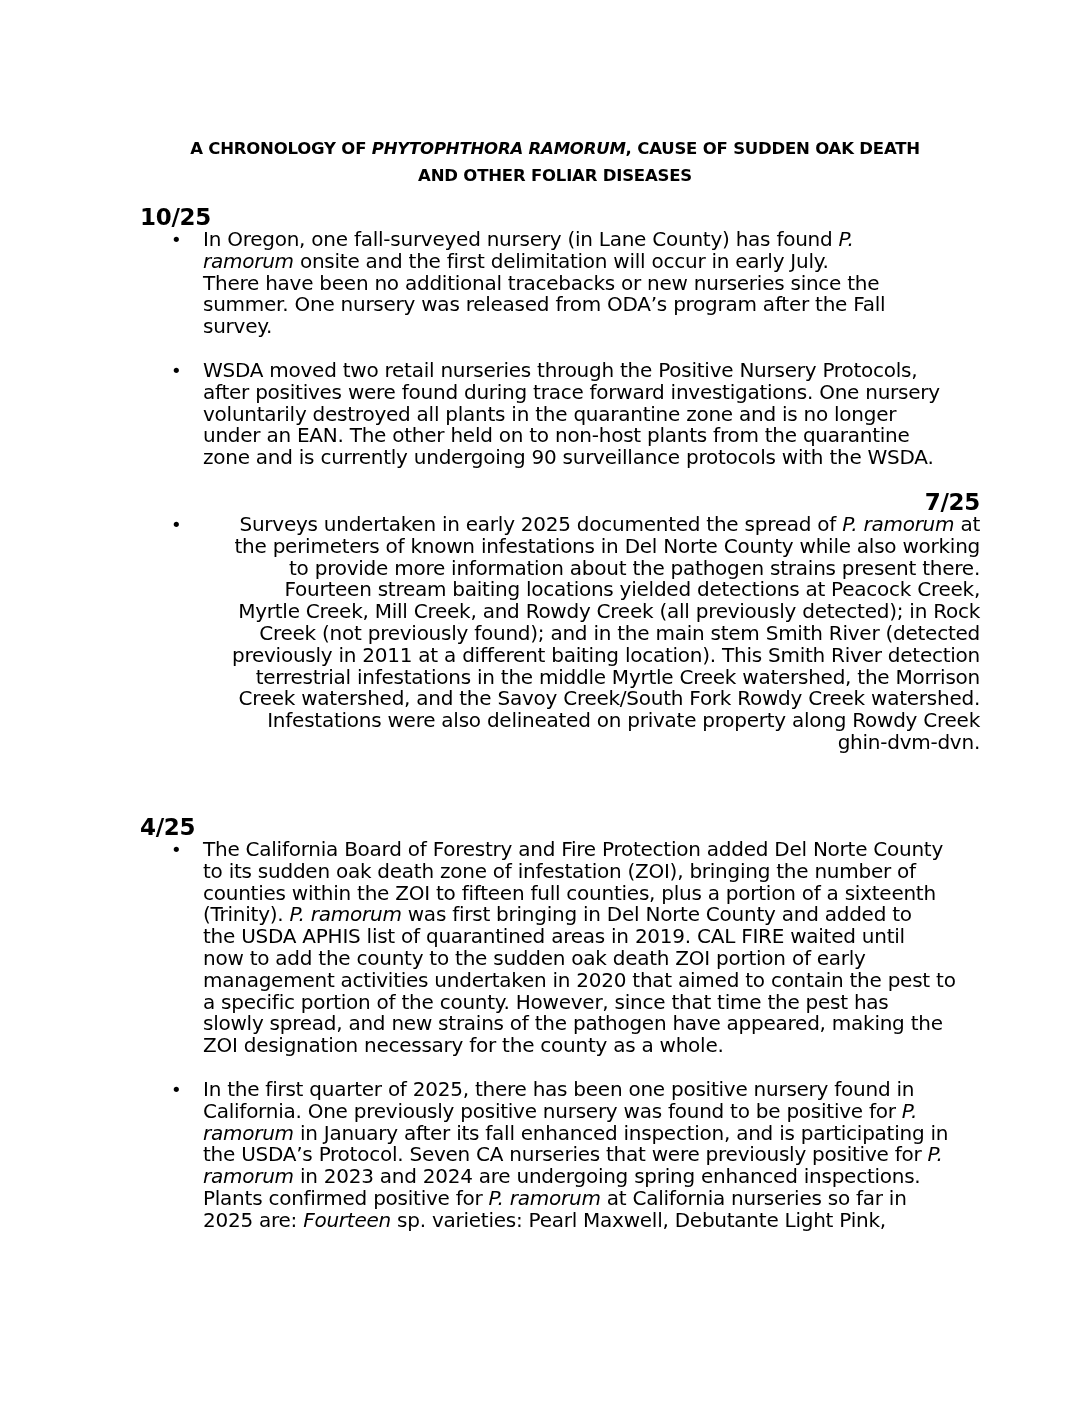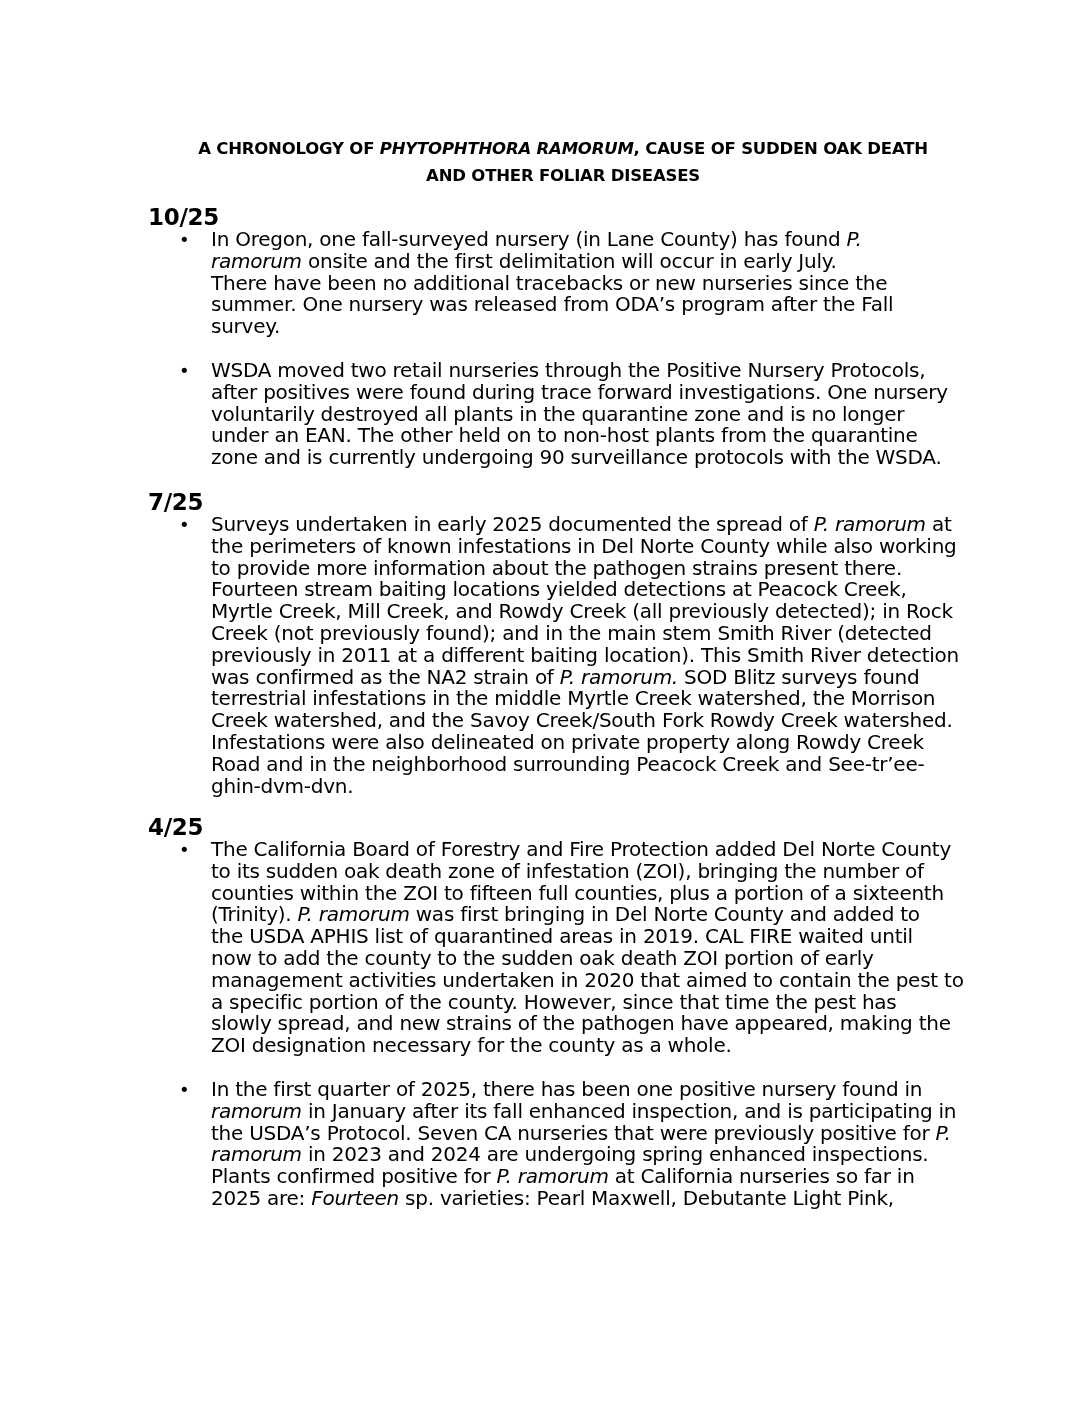--- a/index.html
+++ b/index.html
@@ -1,18 +1,18 @@
 <!DOCTYPE html>
 <html><head>
 <meta charset="utf-8">
 <style>
   html, body { margin: 0; padding: 0; background: #ffffff; }
   body { width: 1088px; height: 1408px; position: relative; overflow: hidden;
          font-family: "DejaVu Sans", sans-serif; color: #000; }
-  .page { position: absolute; left: 8px; top: 0; width: 912px; height: 1408px; }
+  .page { position: absolute; left: 0; top: 0; width: 912px; height: 1408px; }
   .title { position: absolute; left: 100px; width: 910px; top: 136px; text-align: center;
            font-weight: bold; font-size: 16.5px; line-height: 26.5px; letter-spacing: -0.2px; }
   .title i { font-style: italic; }
   .section { position: absolute; left: 140px; width: 840px; }
   .date { font-weight: bold; font-size: 23px; line-height: 24px; height: 24px; letter-spacing: -0.3px; }
   .bullet { position: relative; margin-left: 63px; }
   .bullet-dot { position: absolute; left: -32px; top: 0; font-size: 18px; line-height: 21.8px; }
   .line { font-size: 20px; line-height: 21.8px; height: 21.8px; white-space: nowrap; letter-spacing: -0.25px; }
   .line i { font-style: italic; }
   .gap { height: 22px; }
@@ -39,36 +39,34 @@
         <div class="gap"></div>
         <div class="bullet">
           <span class="bullet-dot">•</span>
           <div class="line"><span>WSDA moved two retail nurseries through the Positive Nursery Protocols,</span></div>
           <div class="line"><span>after positives were found during trace forward investigations. One nursery</span></div>
           <div class="line"><span>voluntarily destroyed all plants in the quarantine zone and is no longer</span></div>
           <div class="line"><span>under an EAN. The other held on to non-host plants from the quarantine</span></div>
           <div class="line"><span>zone and is currently undergoing 90 surveillance protocols with the WSDA.</span></div>
         </div>
       </div>
-      <div class="section" style="top: 490px;">
+      <div class="section" style="top: 490px; text-align: right;">
         <div class="date">7/25</div>
         <div class="bullet">
           <span class="bullet-dot">•</span>
           <div class="line"><span>Surveys undertaken in early 2025 documented the spread of </span><i>P. ramorum</i><span> at</span></div>
           <div class="line"><span>the perimeters of known infestations in Del Norte County while also working</span></div>
           <div class="line"><span>to provide more information about the pathogen strains present there.</span></div>
           <div class="line"><span>Fourteen stream baiting locations yielded detections at Peacock Creek,</span></div>
           <div class="line"><span>Myrtle Creek, Mill Creek, and Rowdy Creek (all previously detected); in Rock</span></div>
           <div class="line"><span>Creek (not previously found); and in the main stem Smith River (detected</span></div>
           <div class="line"><span>previously in 2011 at a different baiting location). This Smith River detection</span></div>
-          <div class="line"><span>was confirmed as the NA2 strain of </span><i>P. ramorum.</i><span> SOD Blitz surveys found</span></div>
           <div class="line"><span>terrestrial infestations in the middle Myrtle Creek watershed, the Morrison</span></div>
           <div class="line"><span>Creek watershed, and the Savoy Creek/South Fork Rowdy Creek watershed.</span></div>
           <div class="line"><span>Infestations were also delineated on private property along Rowdy Creek</span></div>
-          <div class="line"><span>Road and in the neighborhood surrounding Peacock Creek and See-tr’ee-</span></div>
           <div class="line"><span>ghin-dvm-dvn.</span></div>
         </div>
       </div>
       <div class="section" style="top: 815px;">
         <div class="date">4/25</div>
         <div class="bullet">
           <span class="bullet-dot">•</span>
           <div class="line"><span>The California Board of Forestry and Fire Protection added Del Norte County</span></div>
           <div class="line"><span>to its sudden oak death zone of infestation (ZOI), bringing the number of</span></div>
           <div class="line"><span>counties within the ZOI to fifteen full counties, plus a portion of a sixteenth</span></div>
@@ -77,20 +75,21 @@
           <div class="line"><span>now to add the county to the sudden oak death ZOI portion of early</span></div>
           <div class="line"><span>management activities undertaken in 2020 that aimed to contain the pest to</span></div>
           <div class="line"><span>a specific portion of the county. However, since that time the pest has</span></div>
           <div class="line"><span>slowly spread, and new strains of the pathogen have appeared, making the</span></div>
           <div class="line"><span>ZOI designation necessary for the county as a whole.</span></div>
         </div>
         <div class="gap"></div>
         <div class="bullet">
           <span class="bullet-dot">•</span>
           <div class="line"><span>In the first quarter of 2025, there has been one positive nursery found in</span></div>
+          <div class="line"><span>California. One previously positive nursery was found to be positive for </span><i>P.</i></div>
           <div class="line"><i>ramorum</i><span> in January after its fall enhanced inspection, and is participating in</span></div>
           <div class="line"><span>the USDA’s Protocol. Seven CA nurseries that were previously positive for </span><i>P.</i></div>
           <div class="line"><i>ramorum</i><span> in 2023 and 2024 are undergoing spring enhanced inspections.</span></div>
           <div class="line"><span>Plants confirmed positive for </span><i>P. ramorum</i><span> at California nurseries so far in</span></div>
           <div class="line"><span>2025 are: </span><i>Fourteen</i><span> sp. varieties: Pearl Maxwell, Debutante Light Pink,</span></div>
         </div>
       </div>
     </div>
 </div>
 

